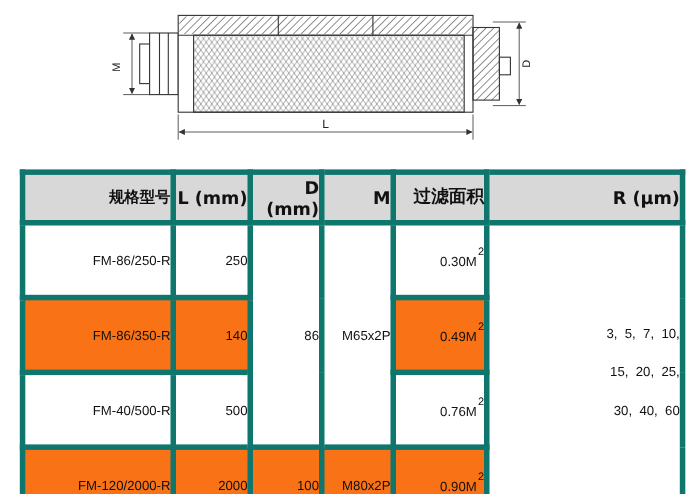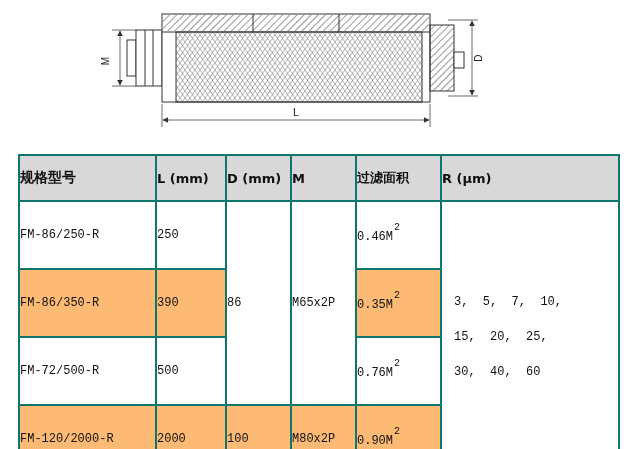--- a/index.html
+++ b/index.html
@@ -8,39 +8,39 @@
 
   .diagram-wrap { width: 635px; height: 150px; }
 
   table.spec {
     border-collapse: collapse;
     table-layout: fixed;
     width: 600px;
     margin: 4px 0 0 18px;
   }
   table.spec th, table.spec td {
-    border: 2px solid #0f766e;
-    text-align: left;
+    border: 5px solid #0f766e;
+    text-align: right;
     vertical-align: middle;
   }
   table.spec thead th {
     height: 46px;
     background: #d8d8d8;
-    font-size: 13px;
+    font-size: 16px;
     font-weight: bold;
     font-family: "DejaVu Sans", sans-serif;
   }
   table.spec thead th:first-child { font-size: 14px; }
   table.spec tbody td {
     height: 68px;
     background: #ffffff;
     font-size: 12px;
-    font-family: Liberation Mono, monospace;
+    font-family: Liberation Sans, sans-serif;
   }
-  table.spec tbody td.blue { background: #fdba74; }
+  table.spec tbody td.blue { background: #f97316; }
   td sup {
     font-size: 10px;
     position: relative;
     top: -5px;
     margin-left: 1px;
   }
   td.r-cell div {
     white-space: pre;
     line-height: 35px;
     font-size: 12px;
@@ -133,34 +133,34 @@
       <th>过滤面积</th>
       <th>R (μm)</th>
     </tr>
   </thead>
   <tbody>
     <tr>
       <td>FM-86/250-R</td>
       <td>250</td>
       <td rowspan="3">86</td>
       <td rowspan="3">M65x2P</td>
-      <td><span>0.46M</span><sup>2</sup></td>
+      <td><span>0.30M</span><sup>2</sup></td>
       <td class="r-cell" rowspan="4">
         <div>3,  5,  7,  10,</div>
         <div>15,  20,  25,</div>
         <div>30,  40,  60</div>
       </td>
     </tr>
     <tr>
       <td class="blue">FM-86/350-R</td>
-      <td class="blue">390</td>
-      <td class="blue"><span>0.35M</span><sup>2</sup></td>
+      <td class="blue">140</td>
+      <td class="blue"><span>0.49M</span><sup>2</sup></td>
     </tr>
     <tr>
-      <td>FM-72/500-R</td>
+      <td>FM-40/500-R</td>
       <td>500</td>
       <td><span>0.76M</span><sup>2</sup></td>
     </tr>
     <tr>
       <td class="blue">FM-120/2000-R</td>
       <td class="blue">2000</td>
       <td class="blue">100</td>
       <td class="blue">M80x2P</td>
       <td class="blue"><span>0.90M</span><sup>2</sup></td>
     </tr>

